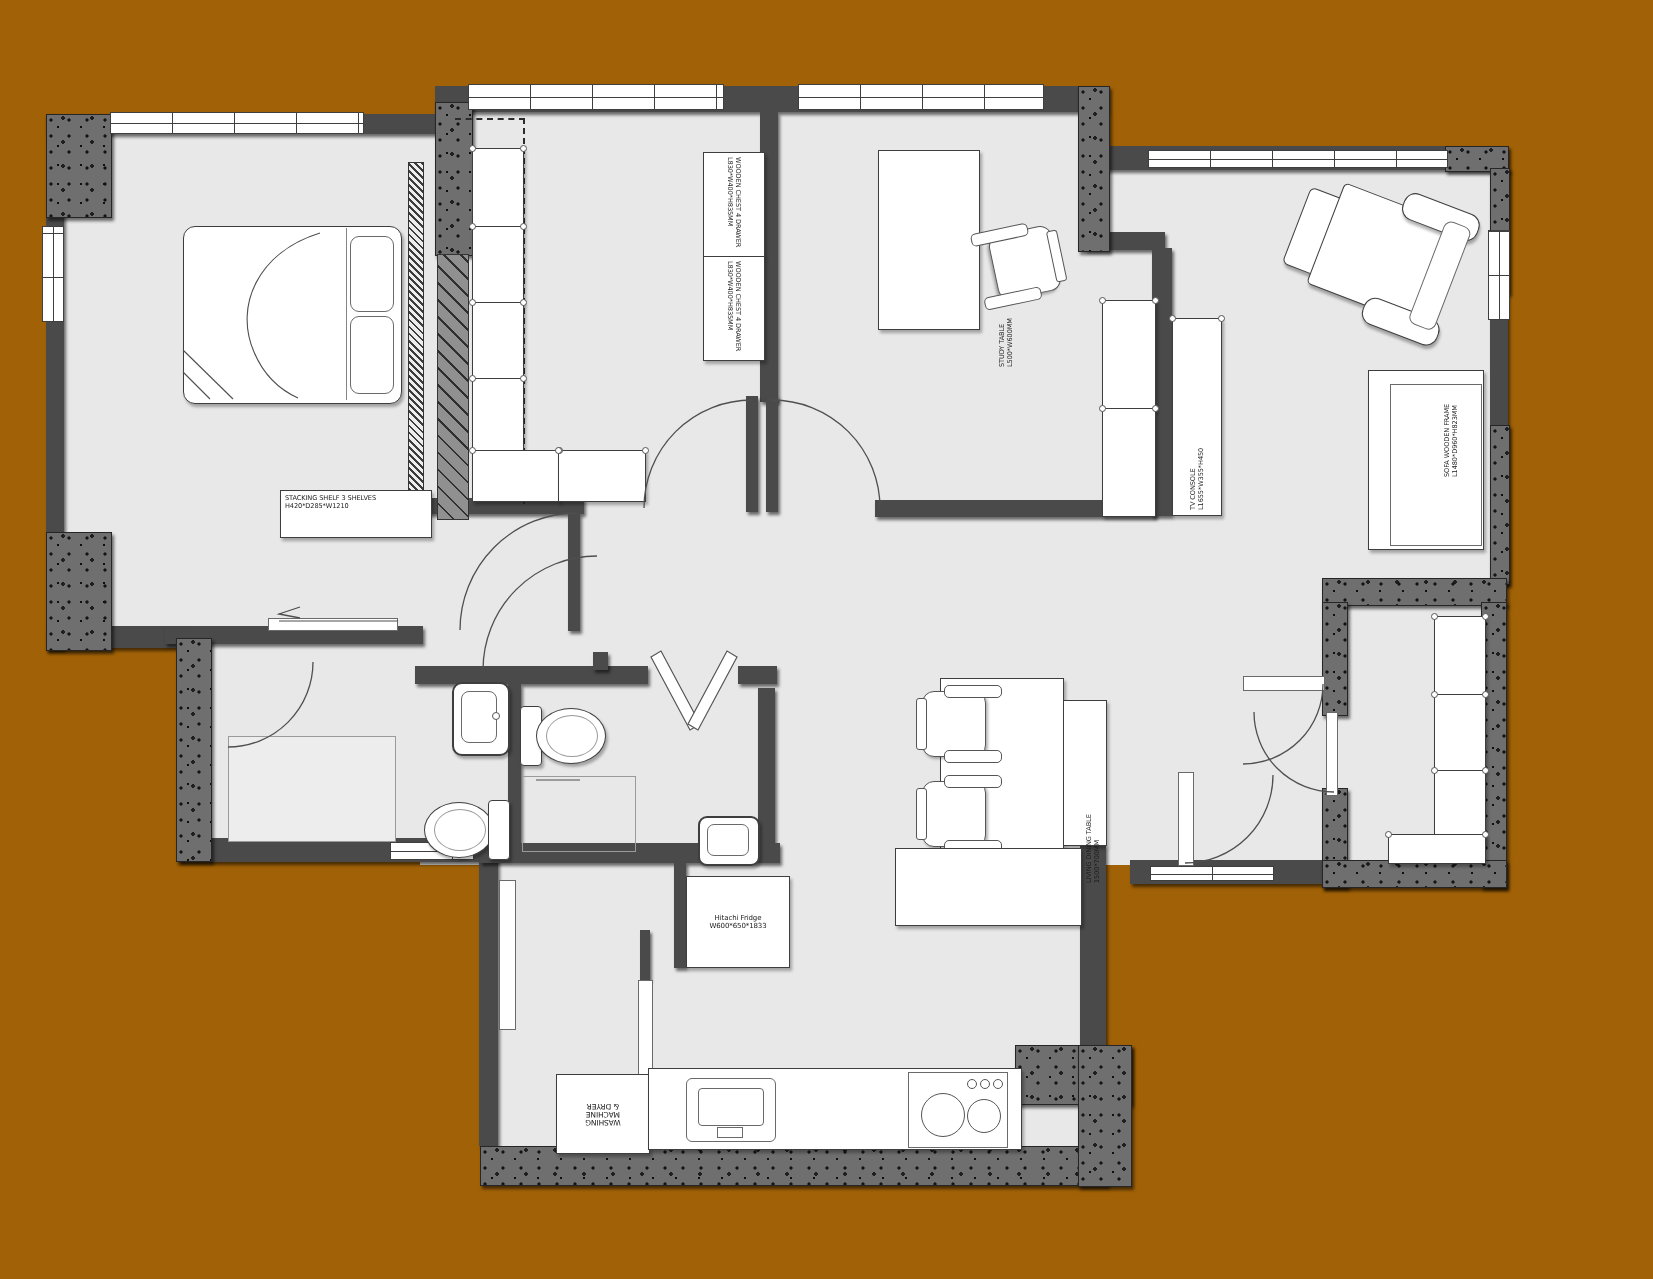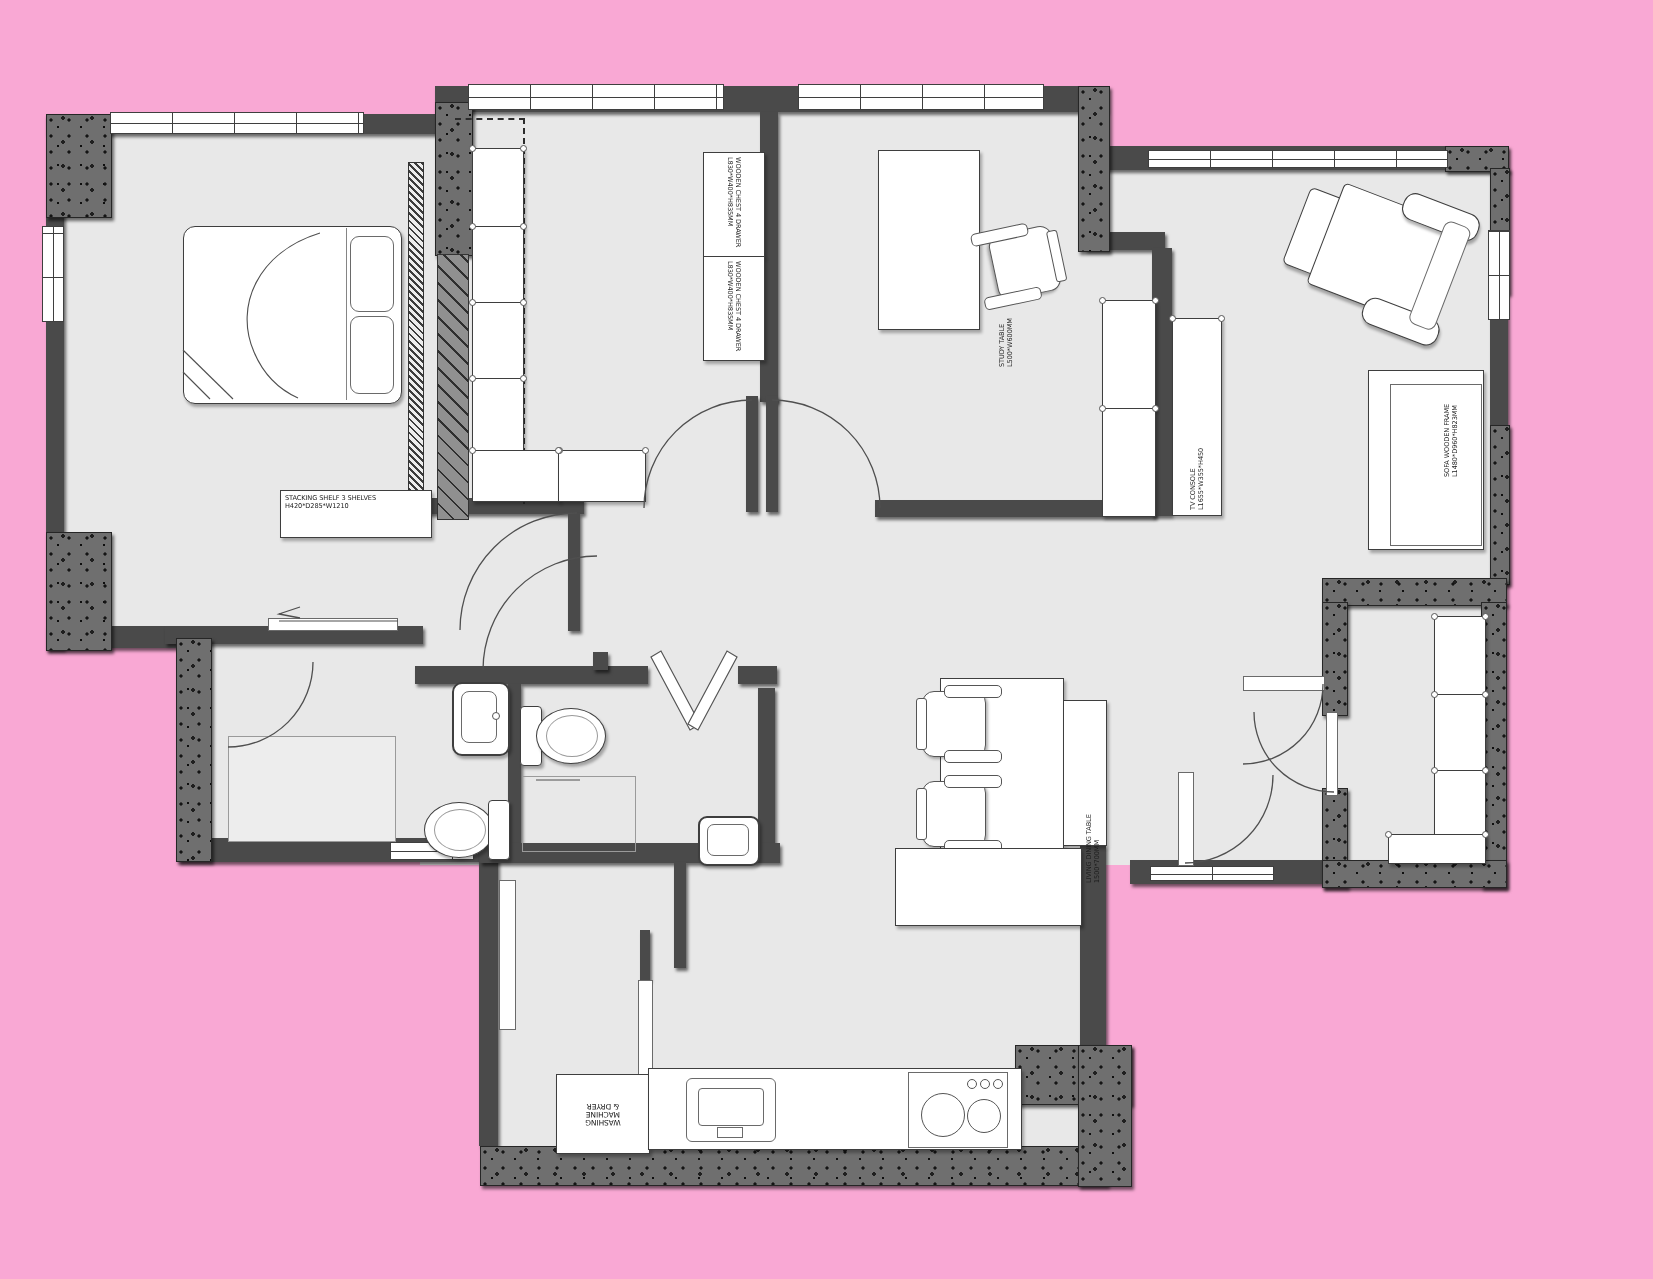--- a/index.html
+++ b/index.html
@@ -1,16 +1,16 @@
 <!DOCTYPE html>
 <html><head>
 <meta charset="utf-8">
 <style>
   html,body{margin:0;padding:0;background:#000}
-  #plan{position:relative;width:1653px;height:1279px;background:#f9a8d4;overflow:hidden;
+  #plan{position:relative;width:1653px;height:1279px;background:#a16207;overflow:hidden;
         font-family:"DejaVu Sans",sans-serif;color:#1b1b1b}
   .floor{position:absolute;background:#e8e8e8}
   .wall{position:absolute;background:#4a4a4a;box-shadow:2px 3px 3px rgba(0,0,0,.55)}
   .spk{position:absolute;background-color:#6f6f6f;border:1px solid #262626;
        background-image:radial-gradient(circle at 4px 5px,#141414 1.4px,transparent 1.8px),
                         radial-gradient(circle at 11px 12px,#0e0e0e 1.1px,transparent 1.5px),
                         radial-gradient(circle at 16px 3px,#1f1f1f 1.7px,transparent 2.1px);
        background-size:18px 16px,23px 19px,29px 24px;box-shadow:2px 3px 3px rgba(0,0,0,.55)}
   .hatchd{position:absolute;background:repeating-linear-gradient(45deg,#ededed 0 3px,#3c3c3c 3px 5px);border:1px solid #333}
   .hatch{position:absolute;background-color:#909090;
@@ -224,20 +224,26 @@
   <div style="position:absolute;left:424px;top:796px">
     <div class="w" style="left:0;top:6px;width:68px;height:54px;border-radius:50%"></div>
     <div class="thin" style="left:10px;top:13px;width:50px;height:40px;border-radius:50%"></div>
     <div class="w" style="left:64px;top:4px;width:20px;height:58px;border-radius:4px"></div>
   </div>
   <div class="thin" style="left:522px;top:776px;width:112px;height:74px"></div>
   <div class="w" style="left:698px;top:816px;width:58px;height:46px;border-radius:9px;border-width:2px">
     <div class="wn" style="left:7px;top:6px;width:40px;height:30px;border-radius:7px"></div>
   </div>
 
+  <div class="w" style="left:686px;top:876px;width:102px;height:90px">
+    <div class="lbl" style="position:absolute;inset:0;display:flex;flex-direction:column;justify-content:center;align-items:center;font-size:7px">
+      <span>Hitachi Fridge</span>
+      <span>W600*650*1833</span>
+    </div>
+  </div>
   <div class="wn" style="left:638px;top:980px;width:13px;height:96px"></div>
   <div class="wn" style="left:499px;top:880px;width:15px;height:148px"></div>
   <div class="w" style="left:556px;top:1074px;width:92px;height:78px">
     <div class="lbl" style="position:absolute;inset:0;display:flex;flex-direction:column;justify-content:center;align-items:center;font-size:7.5px;transform:rotate(180deg)">
       <span>WASHING</span>
       <span>MACHINE</span>
       <span>&amp; DRYER</span>
     </div>
   </div>
   <div class="w" style="left:648px;top:1068px;width:372px;height:80px"></div>

